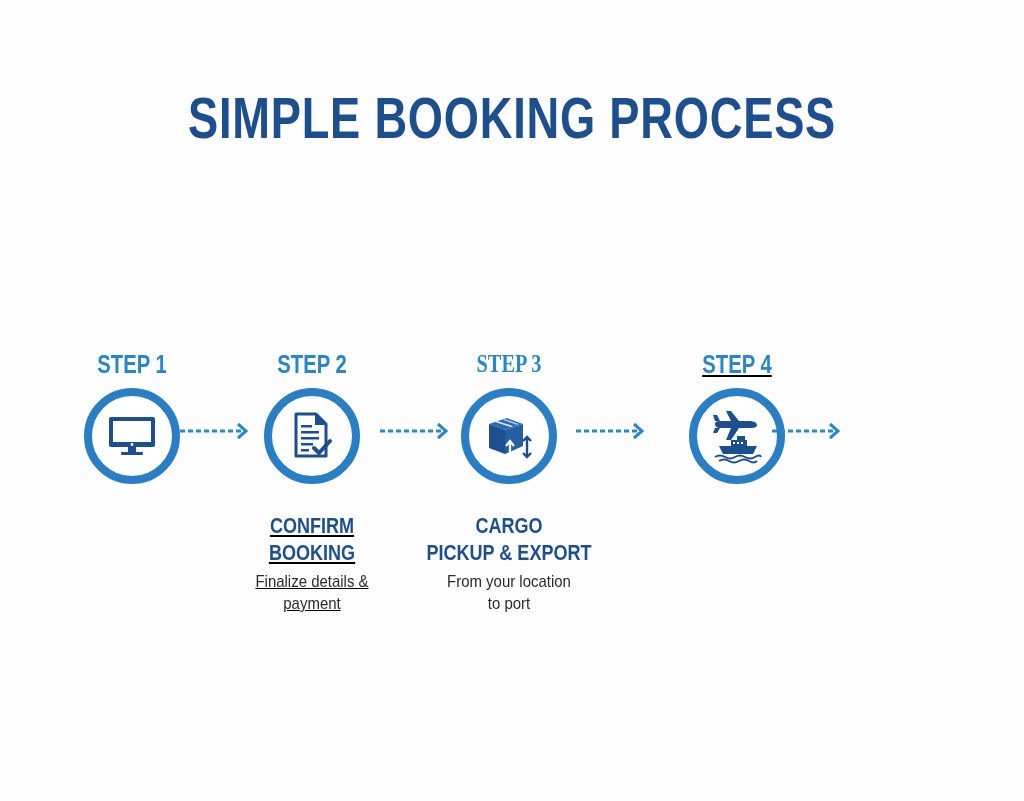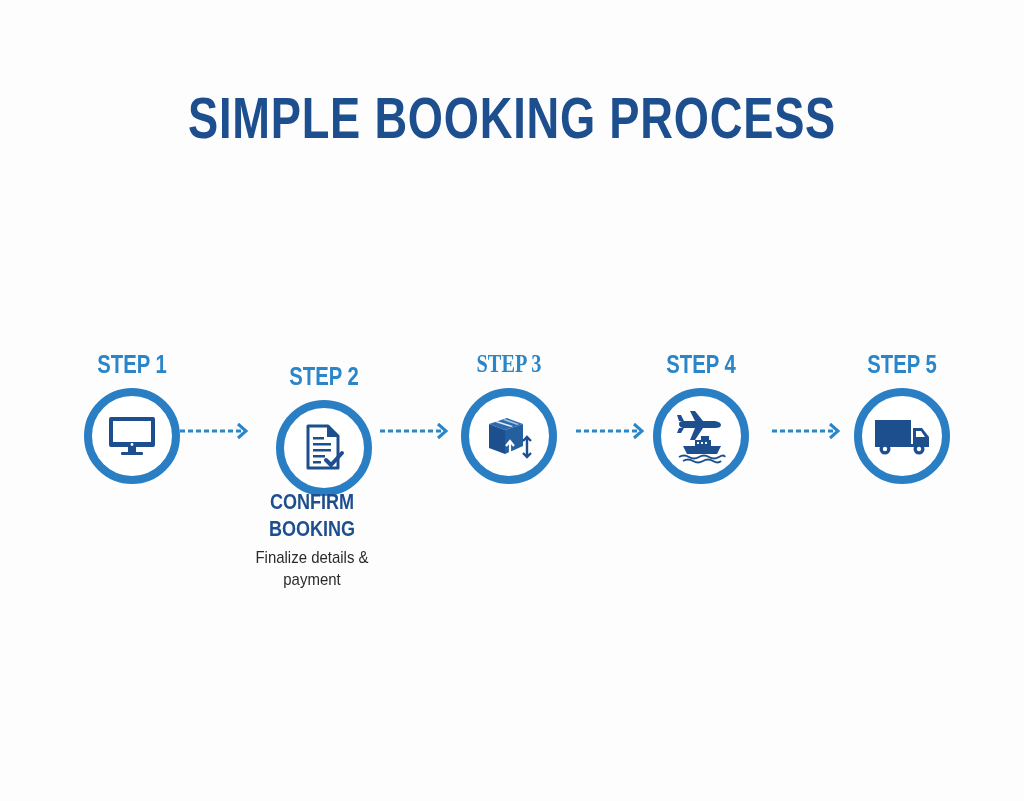--- a/index.html
+++ b/index.html
@@ -106,36 +106,36 @@
         <rect x="15" y="38" width="22" height="3" rx="1" fill="#1d4f8f"></rect>
       </svg>
     </div>
   </div>
 
   <svg class="arrow" style="left:178px;" viewBox="0 0 72 20">
     <line x1="2" y1="10" x2="64" y2="10" stroke="#2a86c8" stroke-width="3" stroke-dasharray="5 3"></line>
     <polyline points="60,3 68,10 60,17" fill="none" stroke="#2a86c8" stroke-width="3"></polyline>
   </svg>
 
-  <div class="step" style="left:324px;margin-top:12px;">
+  <div class="step" style="left:312px;">
     <div class="step-label">STEP 2</div>
     <div class="circle">
       <svg width="48" height="52" viewBox="0 0 48 52">
         <path d="M8 4 H28 L38 14 V46 H8 Z" fill="none" stroke="#1d4f8f" stroke-width="3" stroke-linejoin="round"></path>
         <path d="M28 4 V14 H38" fill="#1d4f8f" stroke="#1d4f8f" stroke-width="2"></path>
         <rect x="13" y="15" width="11" height="2.5" fill="#1d4f8f"></rect>
         <rect x="13" y="21" width="18" height="2.5" fill="#1d4f8f"></rect>
         <rect x="13" y="27" width="18" height="2.5" fill="#1d4f8f"></rect>
         <rect x="13" y="33" width="12" height="2.5" fill="#1d4f8f"></rect>
         <rect x="13" y="39" width="8" height="2.5" fill="#1d4f8f"></rect>
         <polyline points="26,38 31,43 42,31" fill="none" stroke="#1d4f8f" stroke-width="4" stroke-linecap="round" stroke-linejoin="round"></polyline>
       </svg>
     </div>
   </div>
-  <div class="text-block" style="left:312px; top:488px;">
+  <div class="text-block" style="left:312px; top:512px;text-decoration:underline;">
     <div class="step-title">CONFIRM</div>
     <div class="step-title">BOOKING</div>
     <div class="step-desc">Finalize details &amp;</div>
     <div class="step-desc" style="margin-top:0;">payment</div>
   </div>
 
   <svg class="arrow" style="left:378px;" viewBox="0 0 72 20">
     <line x1="2" y1="10" x2="64" y2="10" stroke="#2a86c8" stroke-width="3" stroke-dasharray="5 3"></line>
     <polyline points="60,3 68,10 60,17" fill="none" stroke="#2a86c8" stroke-width="3"></polyline>
   </svg>
@@ -147,27 +147,33 @@
         <polygon points="6,14 24,8 40,14 22,20" fill="#2a6bb0"></polygon>
         <polygon points="6,14 22,20 22,44 6,38" fill="#1d4f8f"></polygon>
         <polygon points="22,20 40,14 40,36 22,44" fill="#24609f"></polygon>
         <polygon points="12,12 28,17 30,16 14,11" fill="#ffffff" opacity="0.85"></polygon>
         <polygon points="20,10 34,15 36,14 22,9" fill="#ffffff" opacity="0.6"></polygon>
         <path d="M27 44 V33 M23 36 L27 31 L31 36" fill="none" stroke="#ffffff" stroke-width="2.2"></path>
         <path d="M44 28 V46 M40 31 L44 27 L48 31 M40 43 L44 47 L48 43" fill="none" stroke="#1d4f8f" stroke-width="2.4"></path>
       </svg>
     </div>
   </div>
+  <div class="text-block" style="left:509px; top:512px;">
+    <div class="step-title">CARGO</div>
+    <div class="step-title">PICKUP &amp; EXPORT</div>
+    <div class="step-desc">From your location</div>
+    <div class="step-desc" style="margin-top:0;">to port</div>
+  </div>
 
   <svg class="arrow" style="left:574px;" viewBox="0 0 72 20">
     <line x1="2" y1="10" x2="64" y2="10" stroke="#2a86c8" stroke-width="3" stroke-dasharray="5 3"></line>
     <polyline points="60,3 68,10 60,17" fill="none" stroke="#2a86c8" stroke-width="3"></polyline>
   </svg>
 
-  <div class="step" style="left:701px;">
+  <div class="step" style="left:737px;text-decoration:underline;">
     <div class="step-label">STEP 4</div>
     <div class="circle">
       <svg width="56" height="56" viewBox="0 0 56 56">
         <g fill="#1d4f8f">
           <path d="M6 16 Q6 13 10 13 L42 13 Q48 14 48 17 Q48 20 42 20 L10 20 Q6 19 6 16 Z"></path>
           <polygon points="22,13 30,13 22,3 17,3"></polygon>
           <polygon points="22,20 30,20 22,32 17,32"></polygon>
           <polygon points="6,13 11,13 8,7 4,7"></polygon>
           <polygon points="6,20 11,20 8,25 4,25"></polygon>
         </g>
@@ -183,29 +189,14 @@
         <path d="M10 53 Q15 50 20 53 T30 53 T40 53 T48 53" fill="none" stroke="#1d4f8f" stroke-width="2"></path>
       </svg>
     </div>
   </div>
 
   <svg class="arrow" style="left:770px;" viewBox="0 0 72 20">
     <line x1="2" y1="10" x2="64" y2="10" stroke="#2a86c8" stroke-width="3" stroke-dasharray="5 3"></line>
     <polyline points="60,3 68,10 60,17" fill="none" stroke="#2a86c8" stroke-width="3"></polyline>
   </svg>
 
-  <div class="step" style="left:902px;">
-    <div class="step-label">STEP 5</div>
-    <div class="circle">
-      <svg width="58" height="40" viewBox="0 0 58 40">
-        <rect x="2" y="4" width="36" height="24" fill="#1d4f8f"></rect>
-        <path d="M40 12 H49 L56 21 V30 H40 Z" fill="#1d4f8f"></path>
-        <polygon points="43,15 48,15 52,21 43,21" fill="#ffffff"></polygon>
-        <rect x="2" y="28" width="54" height="3" fill="#1d4f8f"></rect>
-        <circle cx="12" cy="33" r="5.5" fill="#1d4f8f"></circle>
-        <circle cx="12" cy="33" r="2.2" fill="#ffffff"></circle>
-        <circle cx="46" cy="33" r="5.5" fill="#1d4f8f"></circle>
-        <circle cx="46" cy="33" r="2.2" fill="#ffffff"></circle>
-      </svg>
-    </div>
-  </div>
 
 </div>
 
 </body></html>

